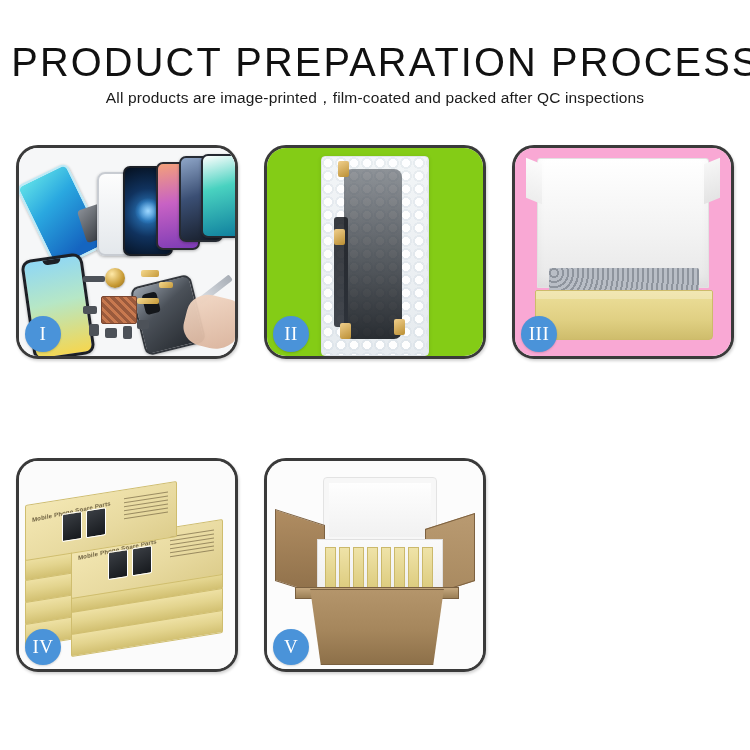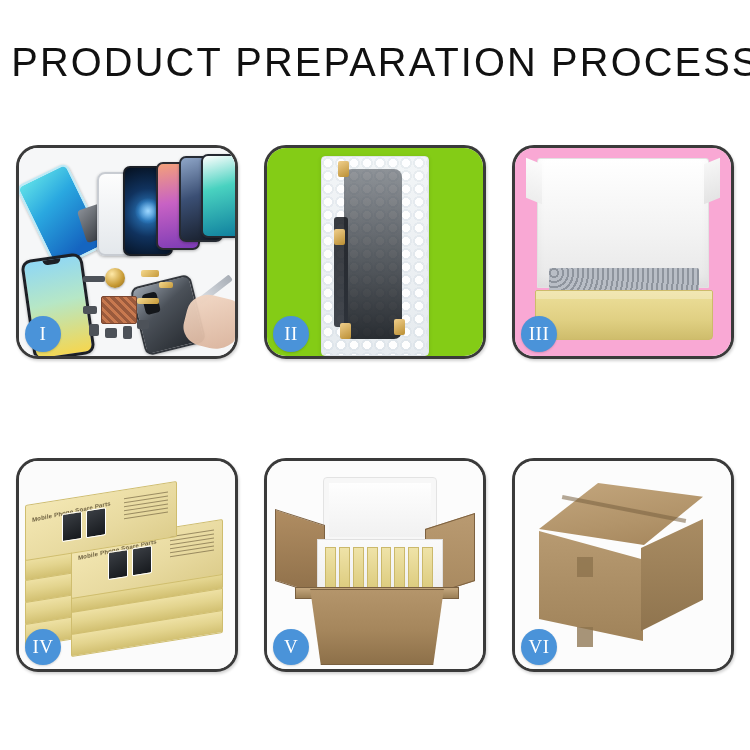--- a/index.html
+++ b/index.html
@@ -389,20 +389,21 @@
   .c6-tape{
     position:absolute; width:16px;height:20px;
     background:rgba(139,113,76,0.75);
   }
 </style>
 </head>
 <body>
 
 <div id="header">
   <div id="page-title">PRODUCT PREPARATION PROCESS</div>
+  <div id="page-subtitle">All products are image-printed，film-coated and packed after QC inspections</div>
 </div>
 
 <div id="panel-grid">
 
   <div class="panel panel-r1 panel-c1">
     <div class="panel-scene p1-bg">
       <div class="ph ph-adh"></div>
       <div class="ph ph-glass"></div>
       <div class="ph ph-lcd"></div>
       <div class="ph ph-purple"></div>
@@ -510,25 +511,14 @@
           <span></span>
           <span></span>
           <span></span>
       </div>
       <div class="carton-rim"></div>
       <div class="carton-body"></div>
       <div class="badge">V</div>
     </div>
   </div>
 
-  <div class="panel panel-r2 panel-c3">
-    <div class="panel-scene p6-bg">
-      <div class="c6-top"></div>
-      <div class="c6-seam"></div>
-      <div class="c6-left"></div>
-      <div class="c6-right"></div>
-      <div class="c6-tape" style="left:62px;top:96px;"></div>
-      <div class="c6-tape" style="left:62px;top:166px;"></div>
-      <div class="badge">VI</div>
-    </div>
-  </div>
 
 </div>
 
 </body></html>

